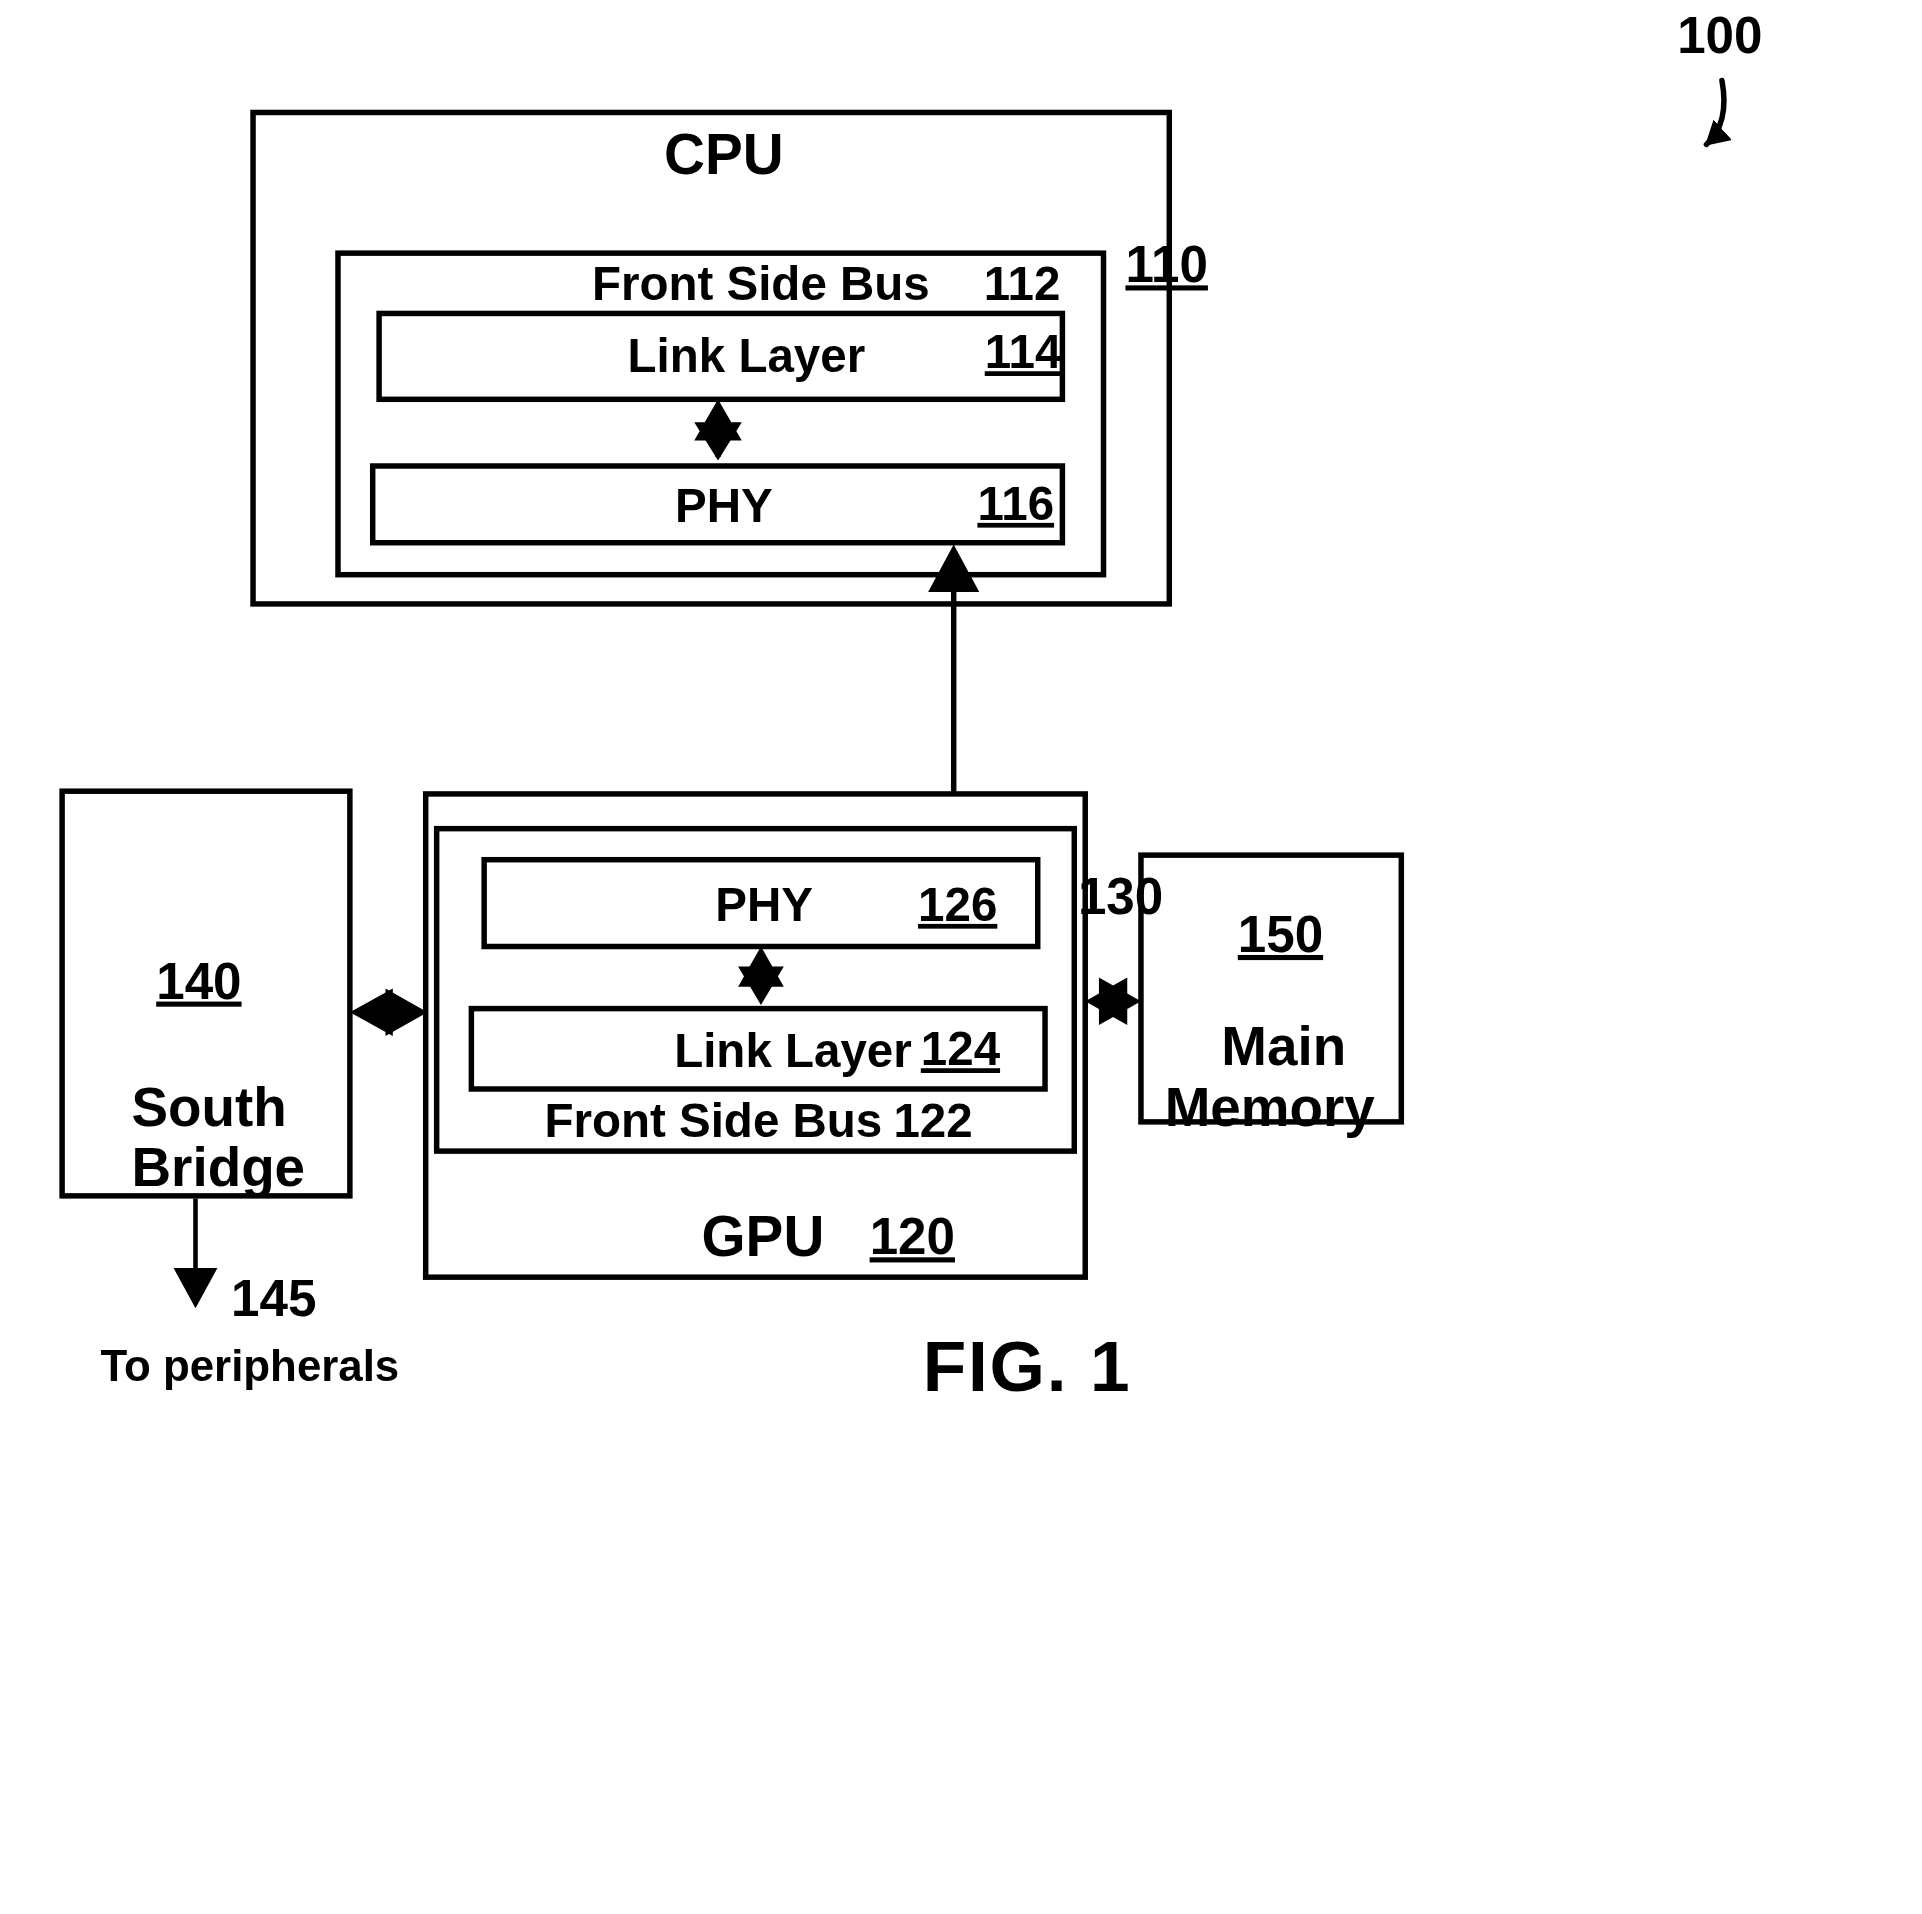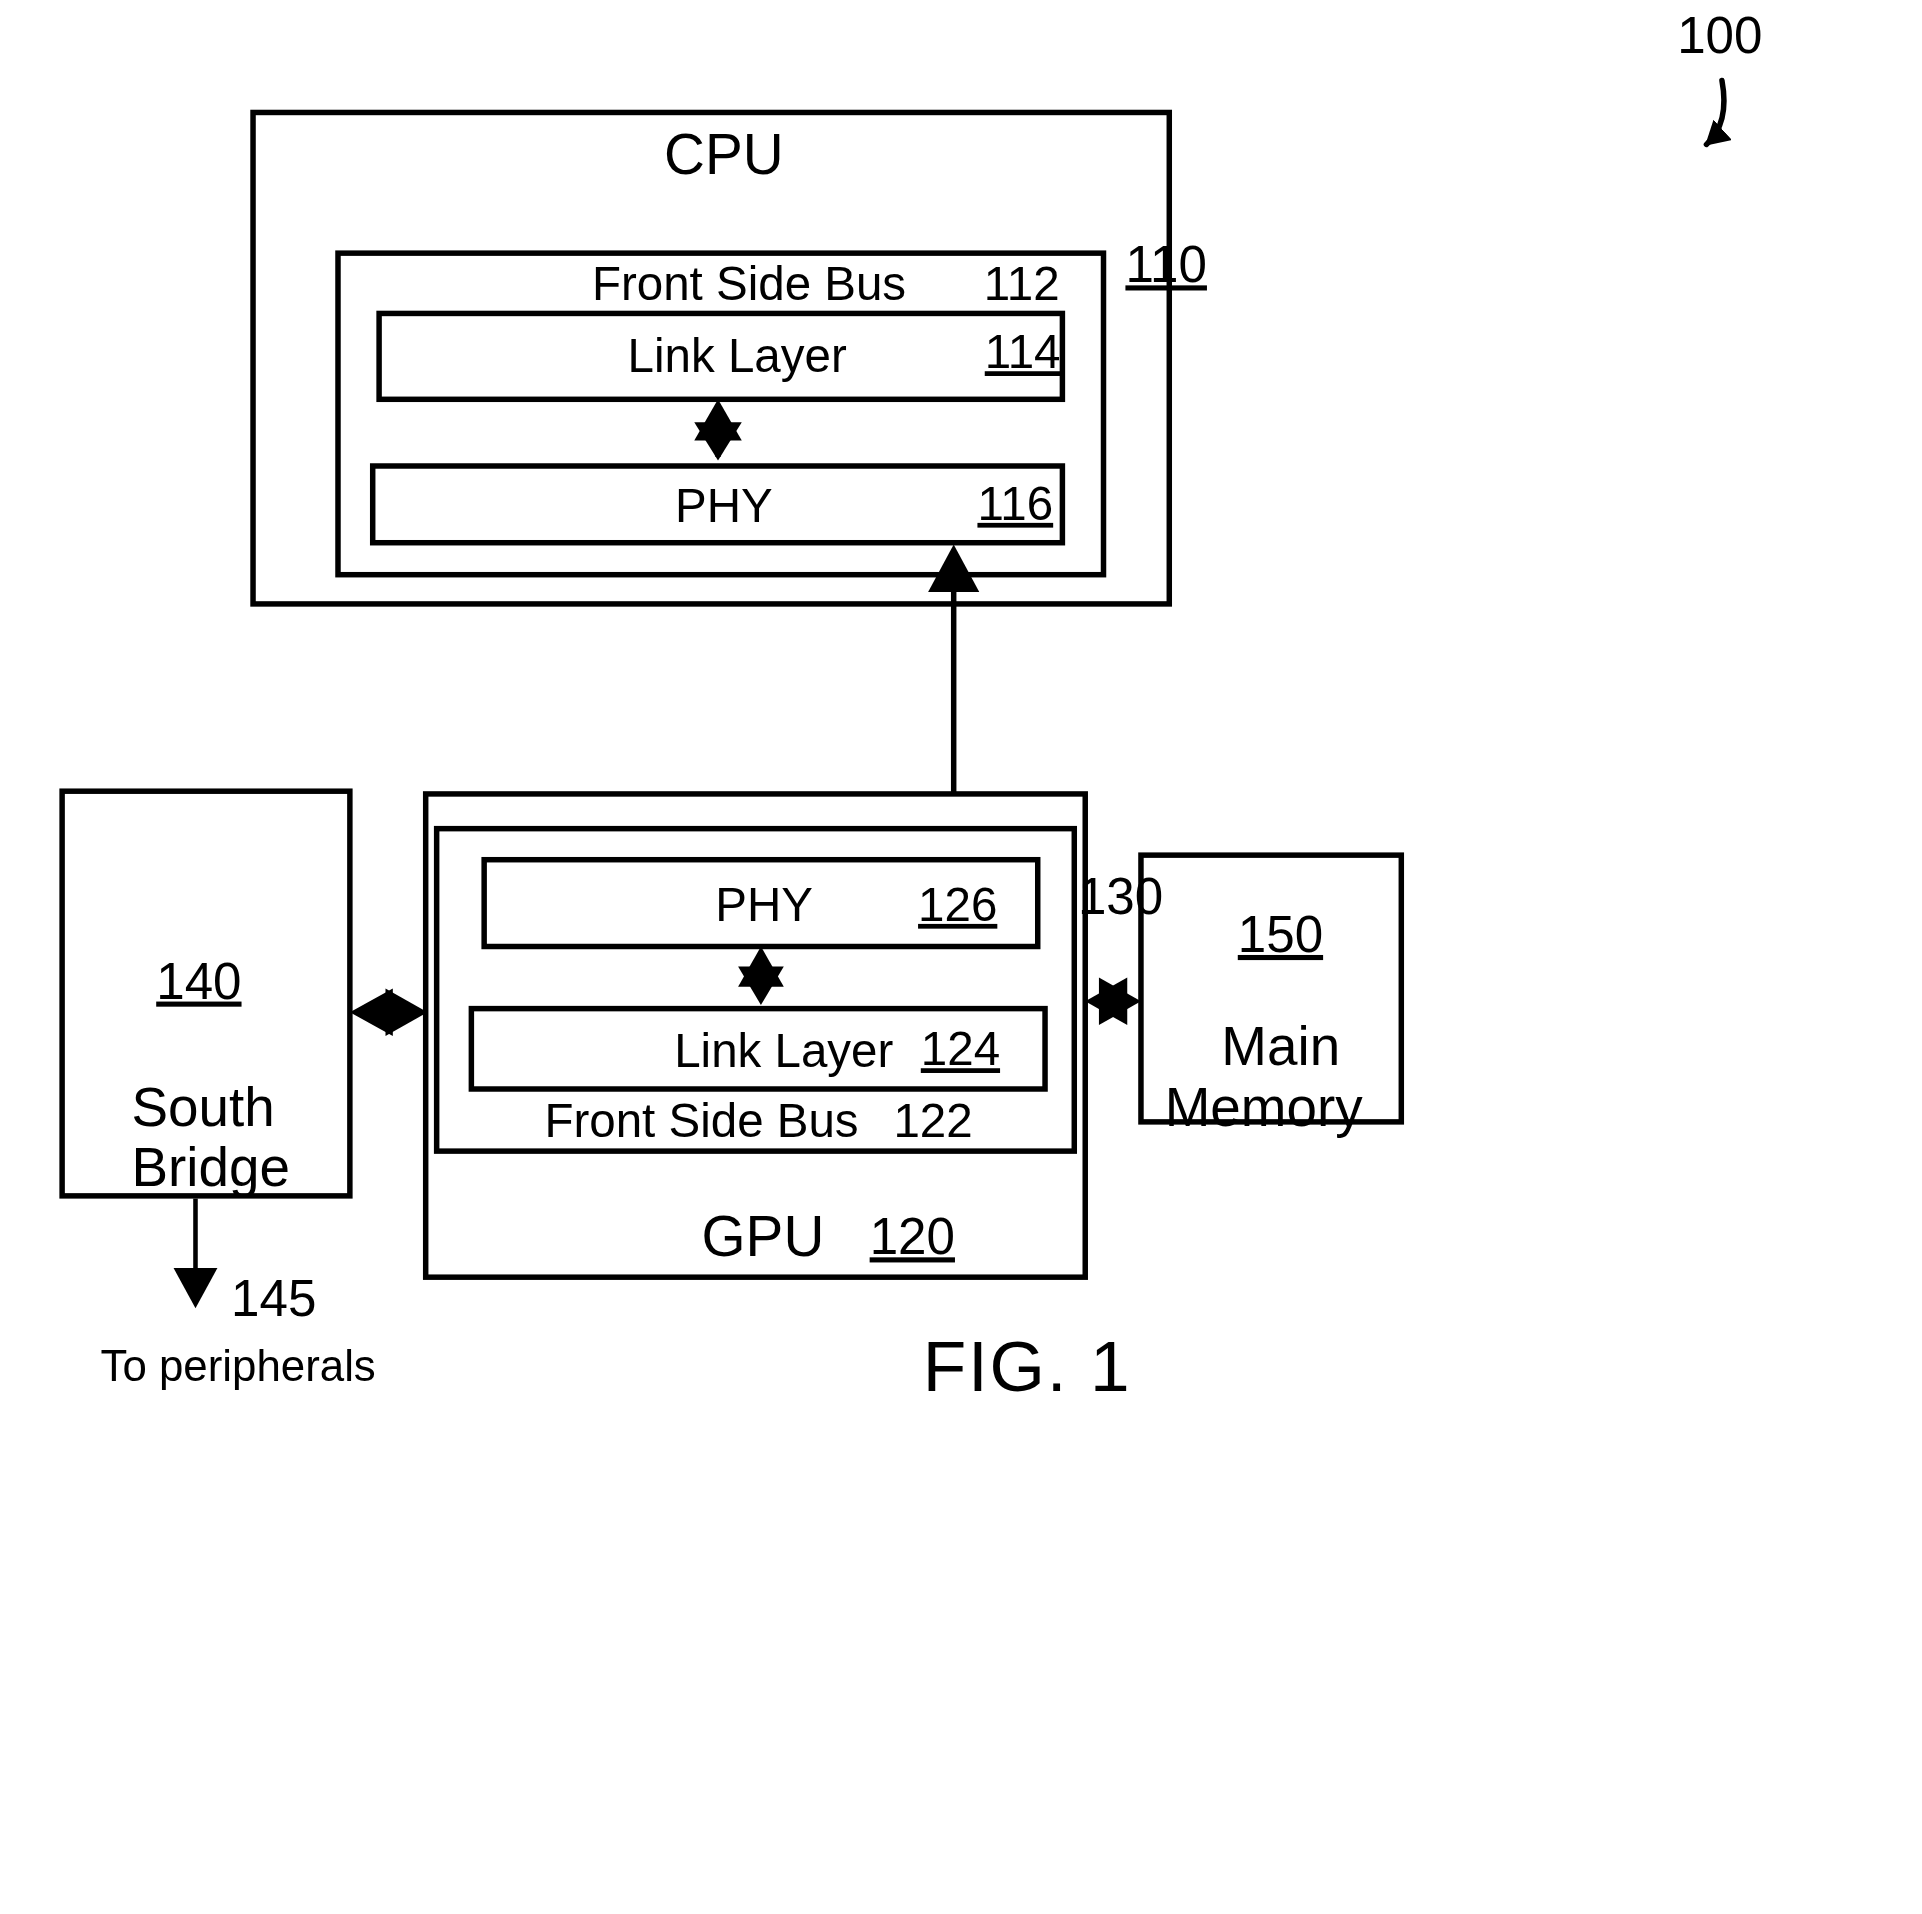--- a/index.html
+++ b/index.html
@@ -11,20 +11,21 @@
     width: 1922px;
     height: 1914px;
     overflow: hidden;
     font-family: "Liberation Sans", sans-serif;
     color: #000000;
   }
   #figure-root {
     position: relative;
     width: 1558px;
     height: 1914px;
+    font-weight: bold;
   }
   svg#diagram {
     position: absolute;
     top: 0;
     left: 0;
     width: 1922px;
     height: 1914px;
   }
   .box {
     fill: #ffffff;

